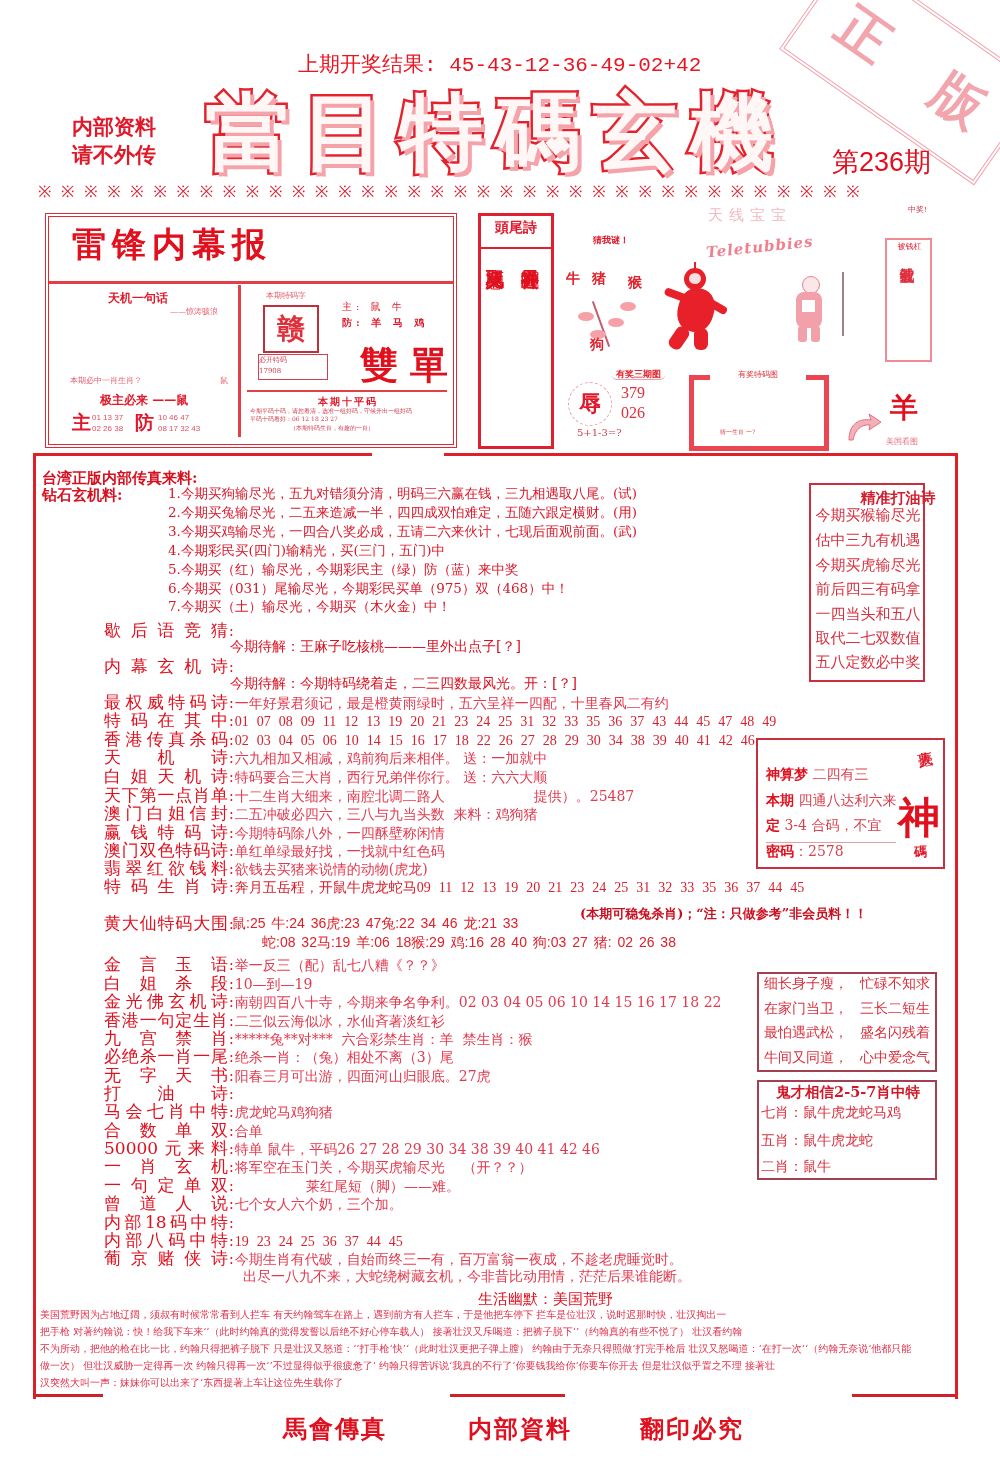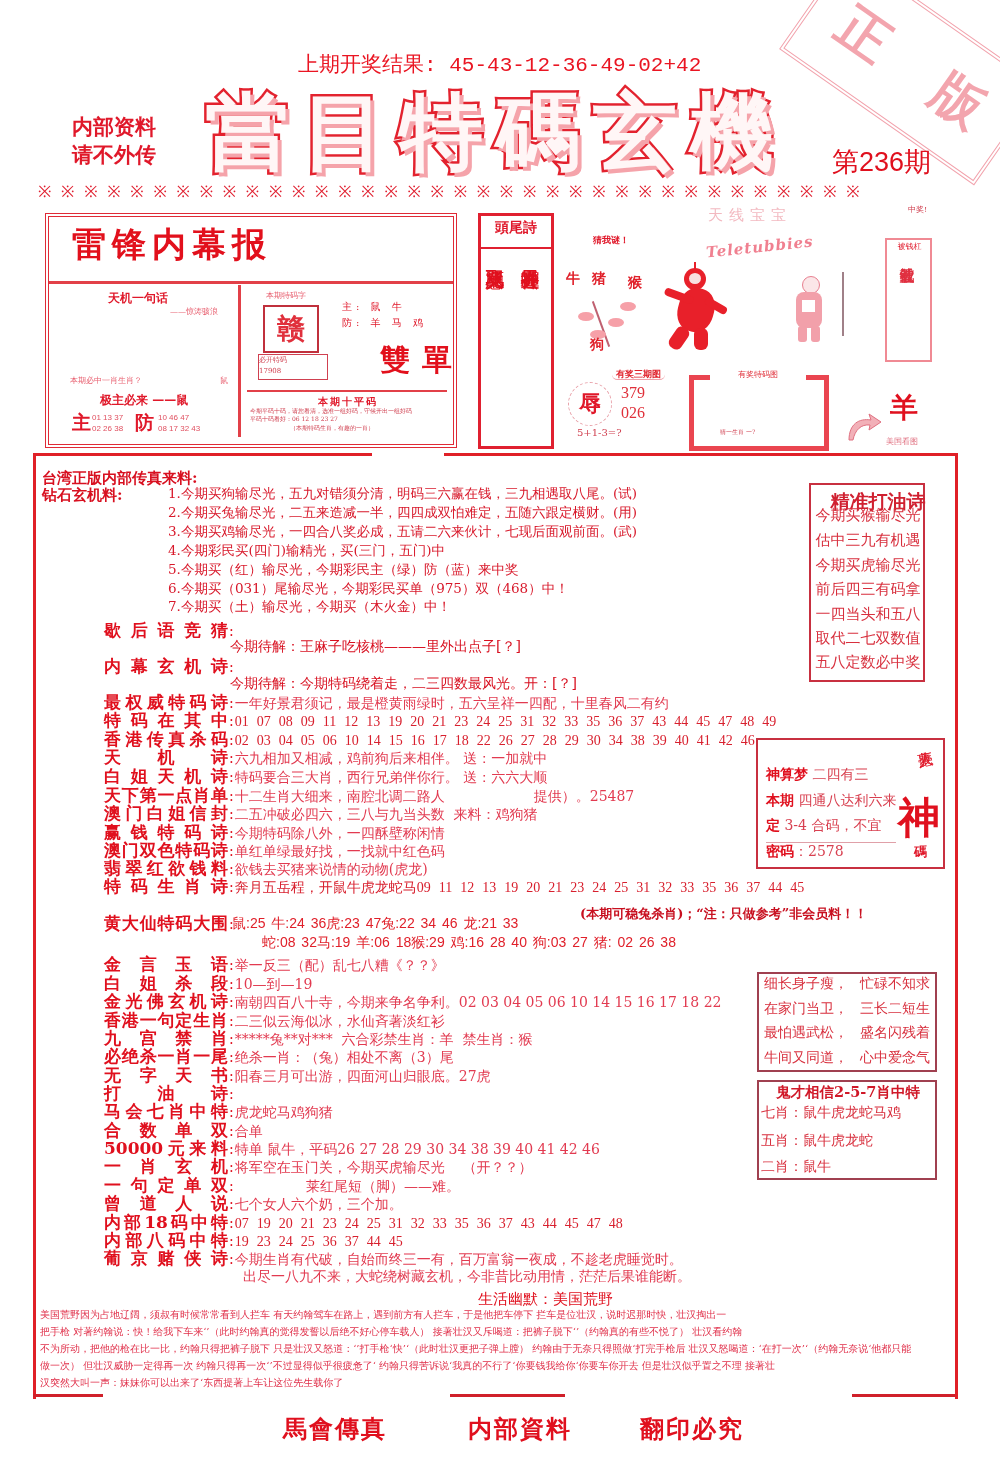--- a/index.html
+++ b/index.html
@@ -32,22 +32,22 @@
   .lf-zhu{left:72px;top:410px;font-size:19px;font-weight:bold;}
   .lf-zn{left:92px;font-size:8px;font-family:"Liberation Sans",sans-serif;color:#e05060;}
   .lf-fang{left:135px;top:410px;font-size:19px;font-weight:bold;}
   .lf-fn{left:158px;font-size:8px;font-family:"Liberation Sans",sans-serif;color:#e05060;}
   .lf-charlbl{left:266px;top:290px;}
   .lf-charbox{left:263px;top:305px;width:52px;height:44px;border:2px solid #c0303c;display:flex;
               align-items:center;justify-content:center;font-size:28px;font-weight:bold;color:#e0303c;}
   .lf-must{left:258px;top:354px;width:68px;height:24px;border:1px solid #d04050;font-size:7px;
            line-height:11px;color:#d04050;}
   .lf-zl{left:342px;top:300px;font-size:10px;letter-spacing:4px;}
-  .lf-fl{left:342px;top:316px;font-size:10px;letter-spacing:4px;}
-  .lf-sd{left:360px;top:340px;font-size:30px;font-weight:bold;letter-spacing:12px;color:#e2101c;margin-left:20px;}
+  .lf-fl{left:342px;top:316px;font-size:10px;letter-spacing:4px;font-weight:bold;}
+  .lf-sd{left:360px;top:340px;font-size:38px;font-weight:bold;letter-spacing:12px;color:#e2101c;}
   .lf-line2{left:247px;top:390px;width:200px;height:2px;background:#e24048;}
   .lf-ten{left:318px;top:395px;font-size:10px;font-weight:bold;letter-spacing:2px;}
   .lf-t{left:250px;font-size:6px;color:#d04050;}
   
   .ht-box{left:478px;top:213px;width:70px;height:230px;border:3px solid #e02030;}
   .ht-title{left:481px;top:219px;width:70px;text-align:center;font-size:14px;font-weight:bold;}
   .ht-line{left:481px;top:247px;width:70px;height:2px;background:#e02030;}
   .ht-col{top:255px;writing-mode:vertical-rl;font-size:19px;line-height:22px;color:#e0101e;}
   
   .pic-pink{color:#f3b9c0;}
@@ -68,35 +68,35 @@
   .sheep{left:890px;top:389px;font-size:28px;font-weight:bold;color:#e0101e;}
   .sheep-n{left:886px;top:436px;font-size:8px;color:#e07080;}
   
   .frame{left:33px;top:453px;width:919px;height:943px;border:3px solid #e02028;border-bottom:none;}
   .gap{left:372px;top:451px;width:72px;height:7px;background:#fff;}
   .bseg{top:1394px;height:3px;background:#d0202a;}
   .intro{left:42px;top:469px;font-size:15px;font-weight:bold;color:#d81020;}
   .dlabel{left:42px;top:486px;font-size:15px;font-weight:bold;color:#d81020;}
   .item{left:168px;font-size:13.5px;color:#d8182a;}
   .row{position:absolute;left:104px;height:18px;display:flex;align-items:baseline;white-space:nowrap;}
-  .lbl{width:124px;font-size:17px;line-height:18px;font-weight:bold;color:#e0101e;text-align:justify;text-align-last:justify;}
+  .lbl{width:124px;font-size:17px;line-height:18px;font-weight:normal;color:#e0101e;text-align:justify;text-align-last:justify;}
   .sep{font-size:14px;color:#e0101e;margin:0 1px;}
   .val{font-size:14px;color:#e23a50;white-space:pre;}
   .nums{font-family:"Liberation Serif",serif;word-spacing:4.5px;color:#d8202e;}
   .await{left:230px;font-size:14px;color:#d81020;}
   .huang1{left:232px;top:915px;font-size:14px;font-family:"Liberation Sans",sans-serif;color:#e0202a;word-spacing:2px;}
   .huang2{left:262px;top:934px;font-size:14px;font-family:"Liberation Sans",sans-serif;color:#e0202a;word-spacing:2px;}
   .hnote{left:580px;top:905px;font-size:13px;font-weight:bold;color:#c81020;}
   .pj2{left:243px;top:1268px;font-size:14px;color:#e23a50;}
   .humor{left:478px;top:1290px;font-size:15px;color:#e0101e;}
   .story{left:40px;width:912px;overflow:hidden;font-size:10px;color:#e0304a;}
   
   .box{border:2px solid #c83040;}
   .oil{left:809px;top:483px;width:112px;height:195px;}
-  .oil-t{left:811px;top:489px;width:134px;text-align:center;font-size:19px;font-weight:bold;color:#d02030;}
+  .oil-t{left:811px;top:489px;width:134px;text-align:center;font-size:15px;font-weight:bold;color:#d02030;padding-left:20px;}
   .oil-l{left:811px;width:114px;text-align:center;font-size:15px;color:#d8303e;}
   .dream{left:756px;top:738px;width:185px;height:127px;}
   .dr-b{font-weight:bold;color:#e0101e;}
   .dr-row{left:766px;font-size:14px;color:#d84050;margin-top:24px;}
   .dr-ul{left:766px;top:842px;width:130px;height:1px;background:#e0a0a8;}
   .dr-v{left:912px;top:740px;writing-mode:vertical-rl;font-size:15px;line-height:17px;transform:rotate(-12deg);}
   .dr-big{left:898px;top:790px;font-size:42px;font-weight:bold;color:#e0101e;}
   .dr-small{left:914px;top:843px;font-size:13px;font-weight:bold;}
   .verse{left:757px;top:972px;width:176px;height:96px;border-color:#a04050;}
   .vl{font-size:14px;color:#d8303e;}
@@ -371,21 +371,20 @@
     <span class="val">                莱红尾短（脚）——难。</span>
   </div>
 <div class="row" style="top:1194px">
     <span class="lbl">曾道人说</span>
     <span class="sep">:</span>
     <span class="val">七个女人六个奶，三个加。</span>
   </div>
 <div class="row" style="top:1213px">
     <span class="lbl">内部18码中特</span>
     <span class="sep">:</span>
-    <span class="val nums">07 19 20 21 23 24 25 31 32 33 35 36 37 43 44 45 47 48</span>
   </div>
 <div class="row" style="top:1231px">
     <span class="lbl">内部八码中特</span>
     <span class="sep">:</span>
     <span class="val nums">19 23 24 25 36 37 44 45</span>
   </div>
 
 <div class="row" style="top:1249px">
     <span class="lbl">葡京赌侠诗</span>
     <span class="sep">:</span>

